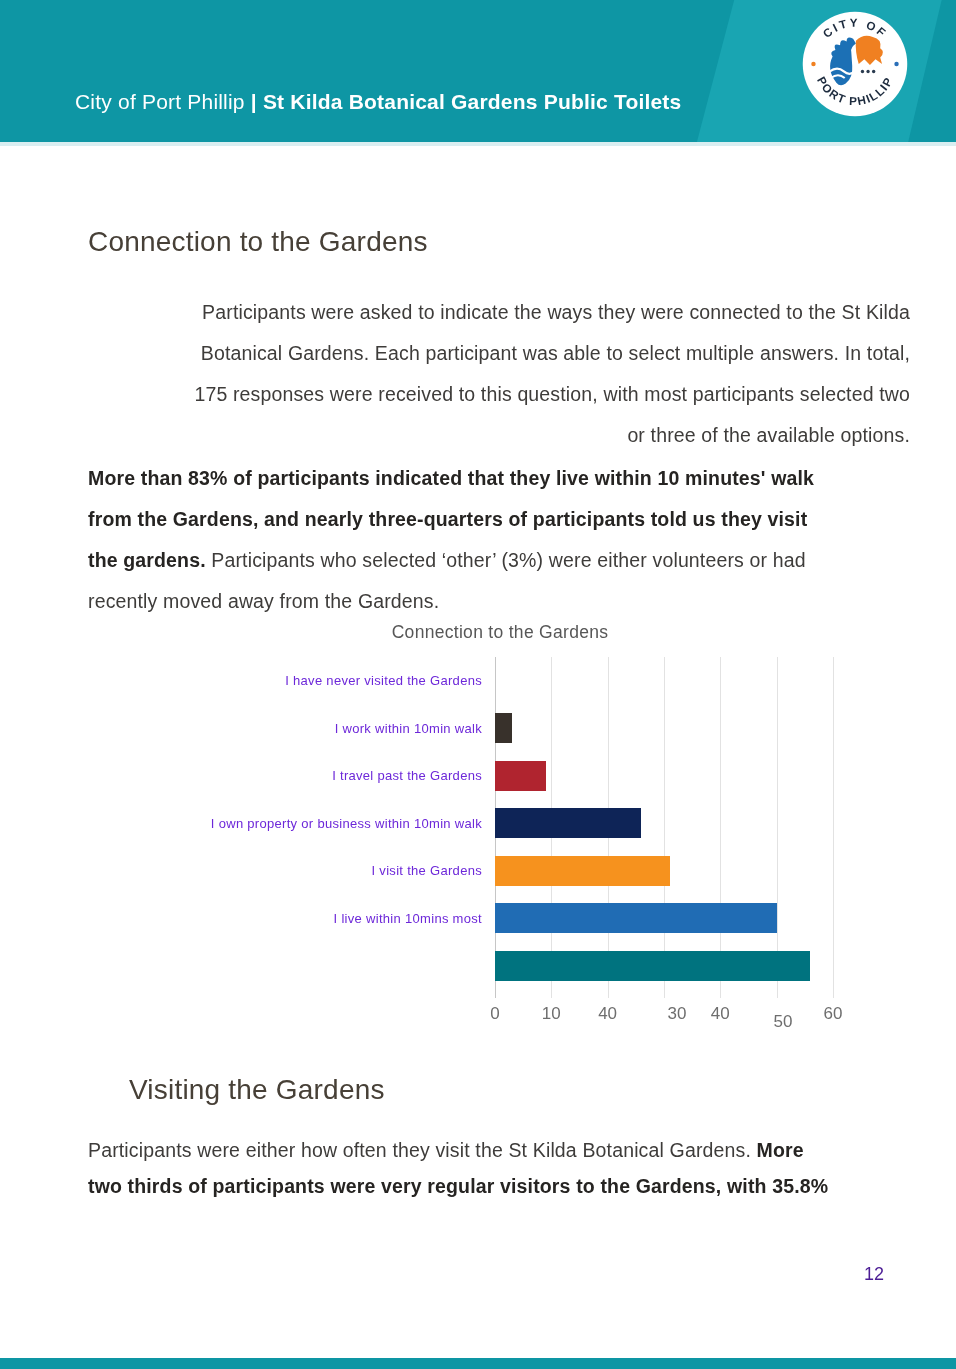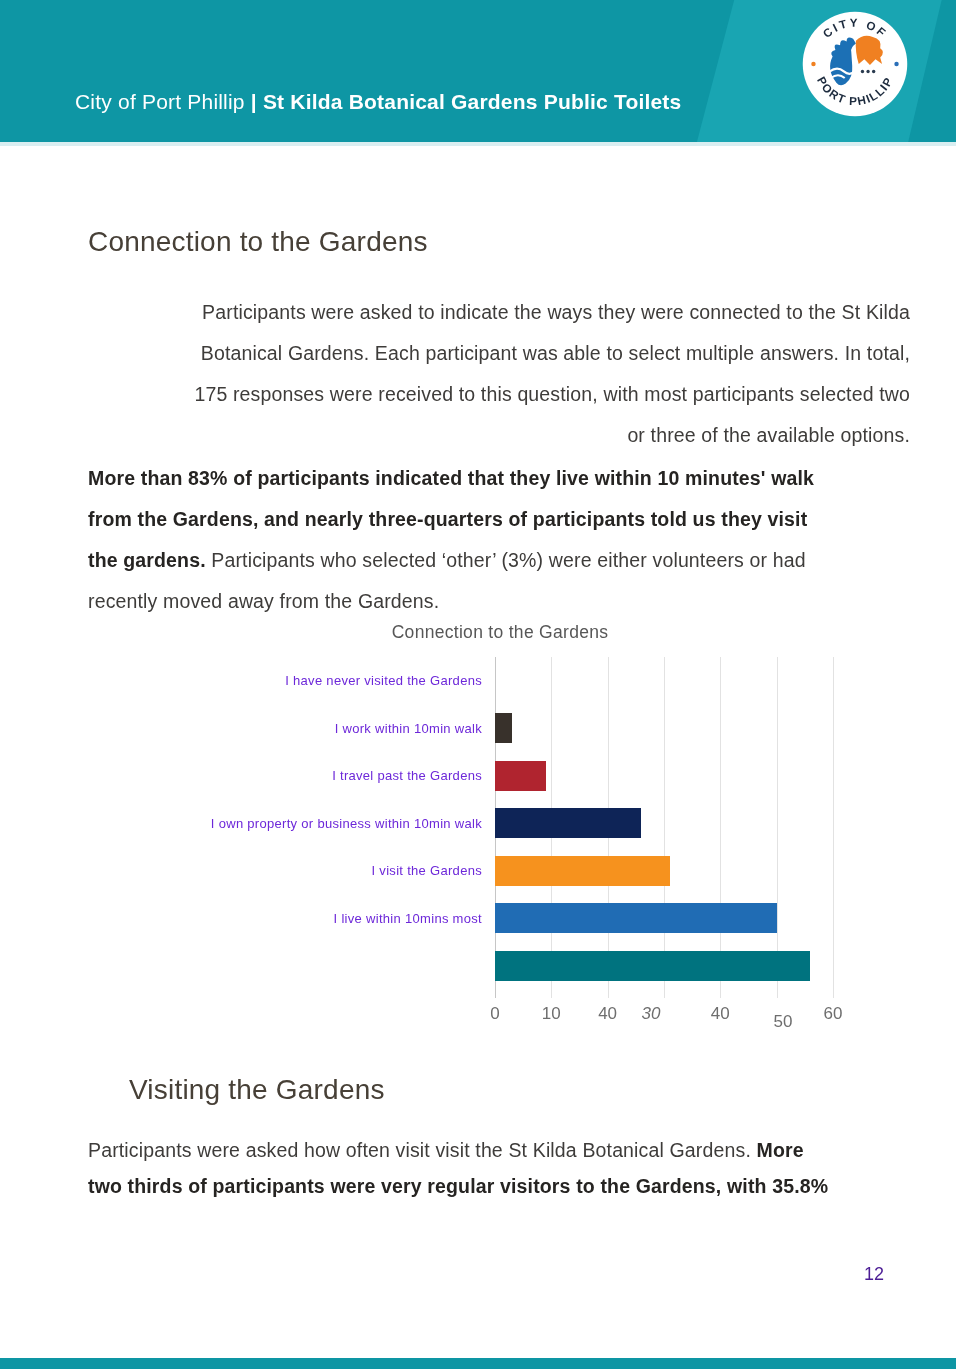--- a/index.html
+++ b/index.html
@@ -119,26 +119,26 @@
         <div class="bar" style="width: 281.6px; background: rgb(32, 108, 180);"></div>
       </div>
       <div class="bar-row">
         <div class="bar" style="width: 315.392px; background: rgb(0, 115, 127);"></div>
       </div>
     </div>
   <div class="chart-xaxis">
       <div class="xtick" style="left: -20px;">0</div>
       <div class="xtick" style="left: 36.32px;">10</div>
       <div class="xtick" style="left: 92.64px;">40</div>
-      <div class="xtick" style="left: 136px; font-style: italic;">30</div>
+      <div class="xtick" style="left: 162px;">30</div>
       <div class="xtick" style="left: 205.28px;">40</div>
       <div class="xtick" style="left: 268px; margin-top: 8px;">50</div>
       <div class="xtick" style="left: 317.92px;">60</div>
     </div>
 
   <div class="h1 heading-visiting">Visiting the Gardens</div>
-  <p class="para para-3"><span>Participants were asked how often visit visit the St Kilda Botanical Gardens. </span><strong>More
+  <p class="para para-3"><span>Participants were either how often they visit the St Kilda Botanical Gardens. </span><strong>More
 two thirds of participants were very regular visitors to the Gardens, with 35.8%</strong></p>
 
   <div class="page-number">12</div>
   <div class="footer-bar"></div>
 
 </div>
 
 </body></html>

